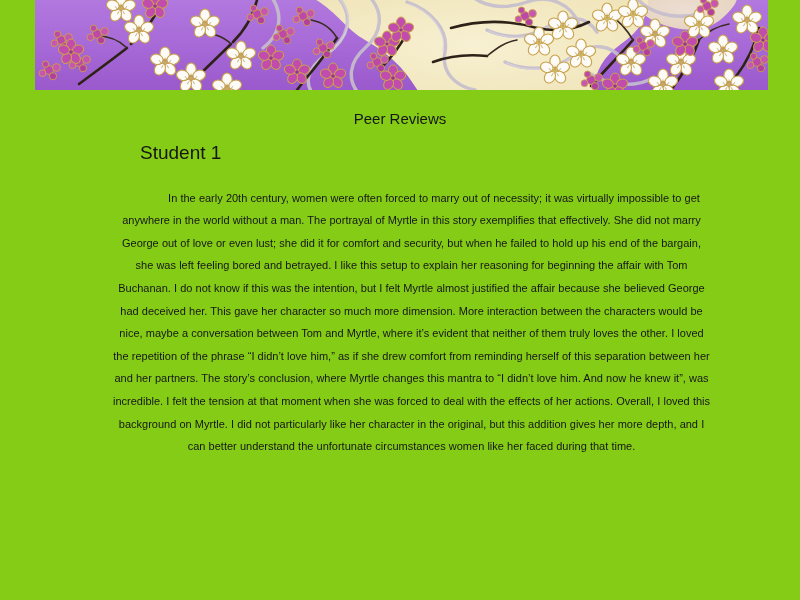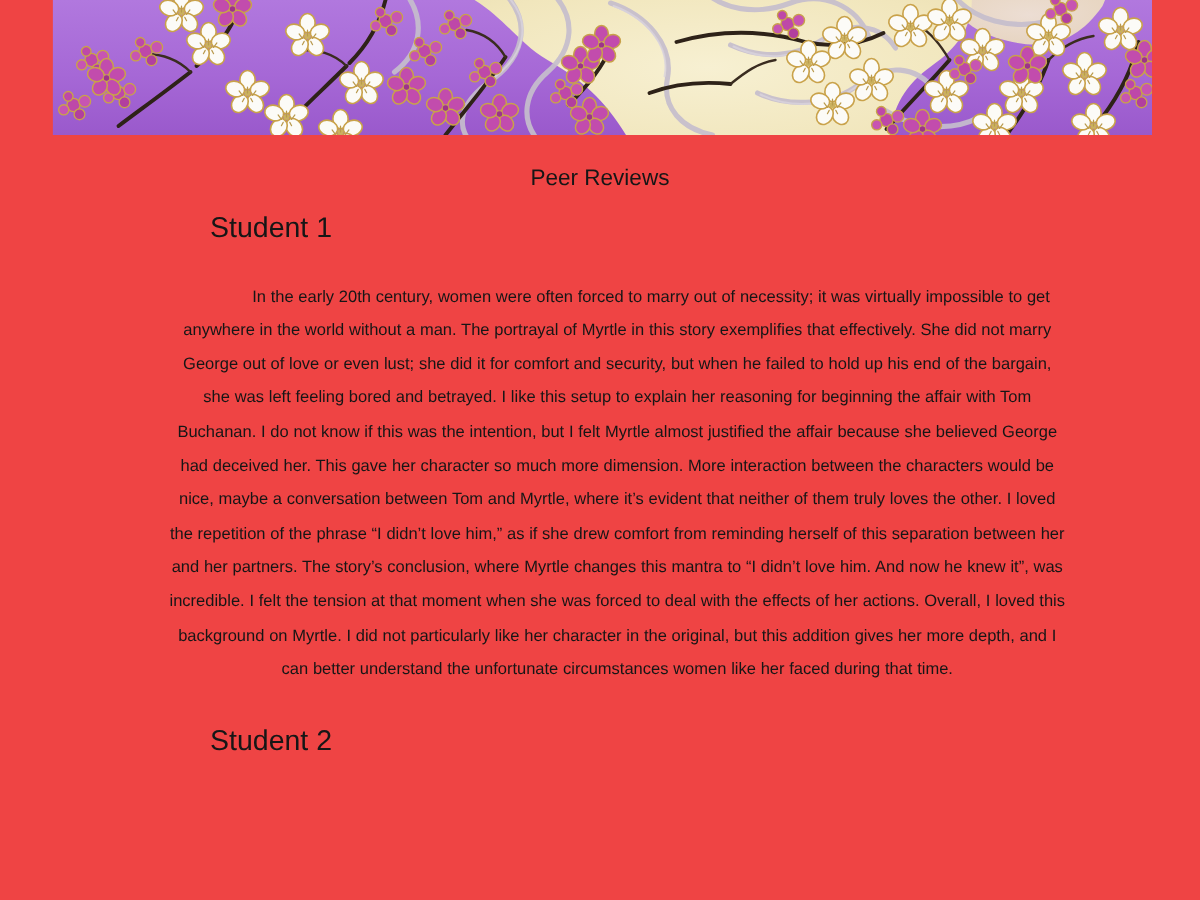--- a/index.html
+++ b/index.html
@@ -12,21 +12,21 @@
     height: 600px;
     overflow: hidden;
     font-family: "Liberation Sans", sans-serif;
     color: #1a1a1a;
   }
 
   .page {
     position: relative;
     width: 800px;
     height: 600px;
-    background: #ef4444;
+    background: #84cc16;
     overflow: hidden;
   }
 
   
   .banner {
     position: absolute;
     left: 35px;
     top: 0;
     width: 733px;
     height: 90px;
@@ -234,17 +234,16 @@
   </div>
 
   <div class="doc-title">Peer Reviews</div>
 
   <div class="body-col">
 
     <div class="student-heading">Student 1</div>
 
     <p class="review-para">In the early 20th century, women were often forced to marry out of necessity; it was virtually impossible to get anywhere in the world without a man. The portrayal of Myrtle in this story exemplifies that effectively. She did not marry George out of love or even lust; she did it for comfort and security, but when he failed to hold up his end of the bargain, she was left feeling bored and betrayed. I like this setup to explain her reasoning for beginning the affair with Tom Buchanan. I do not know if this was the intention, but I felt Myrtle almost justified the affair because she believed George had deceived her. This gave her character so much more dimension. More interaction between the characters would be nice, maybe a conversation between Tom and Myrtle, where it’s evident that neither of them truly loves the other. I loved the repetition of the phrase “I didn’t love him,” as if she drew comfort from reminding herself of this separation between her and her partners. The story’s conclusion, where Myrtle changes this mantra to “I didn’t love him. And now he knew it”, was incredible. I felt the tension at that moment when she was forced to deal with the effects of her actions. Overall, I loved this background on Myrtle. I did not particularly like her character in the original, but this addition gives her more depth, and I can better understand the unfortunate circumstances women like her faced during that time.</p>
 
-    <div class="student-heading">Student 2</div>
 
   </div>
 
 </div>
 
 </body></html>

